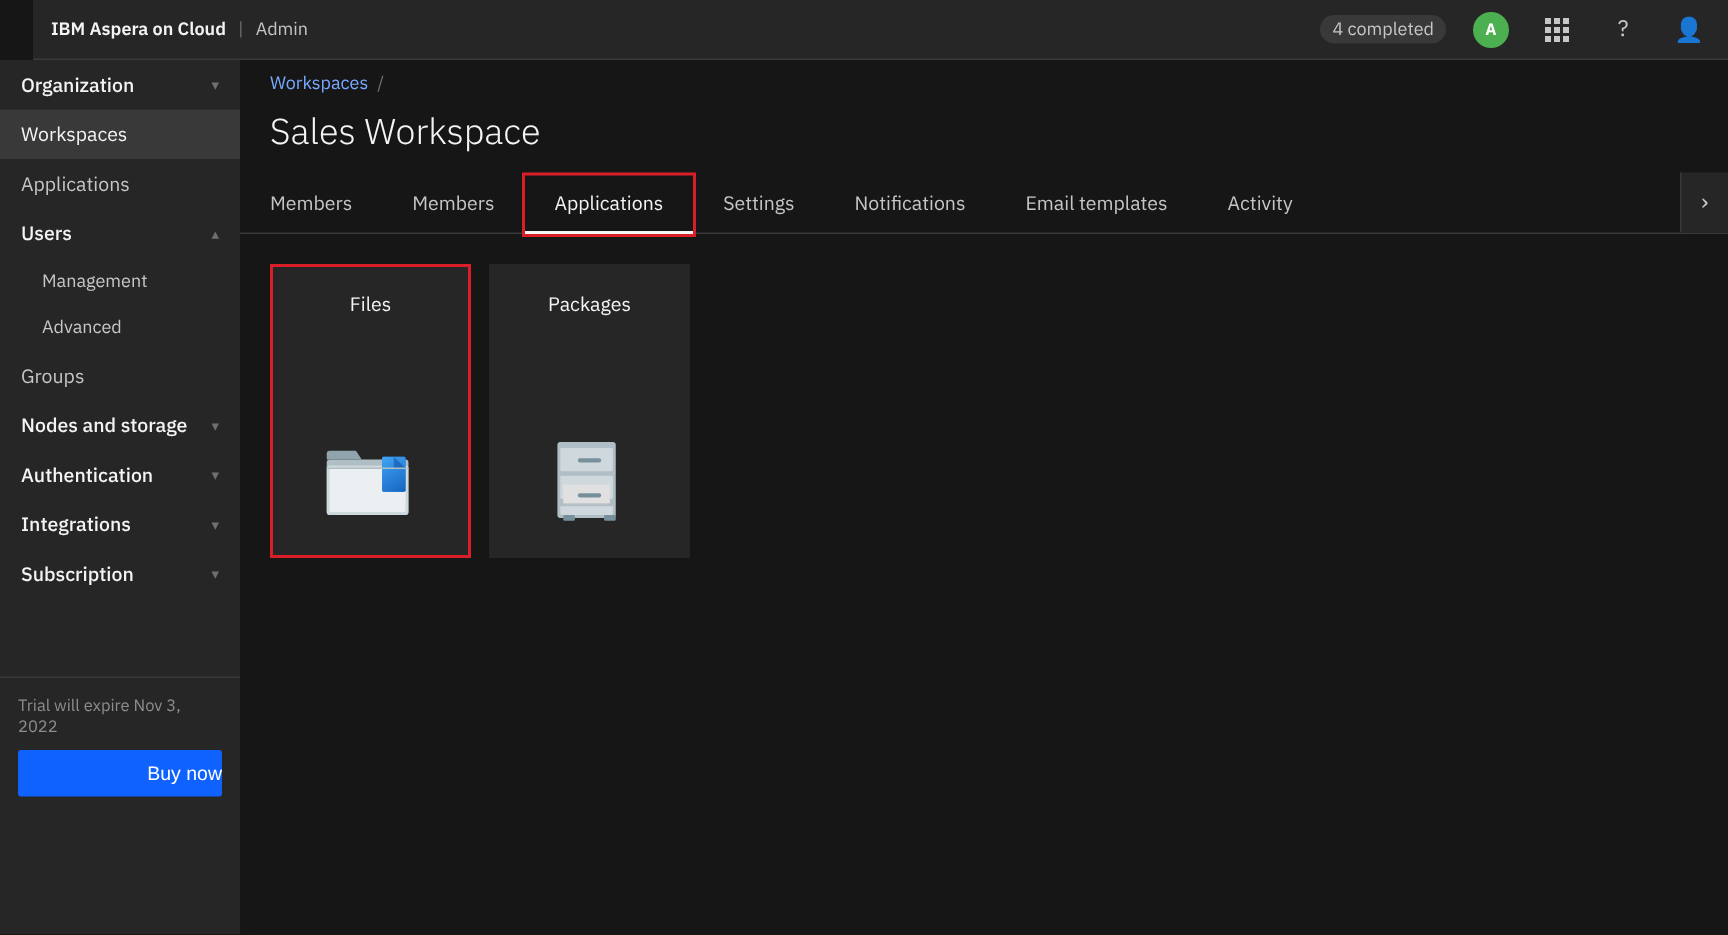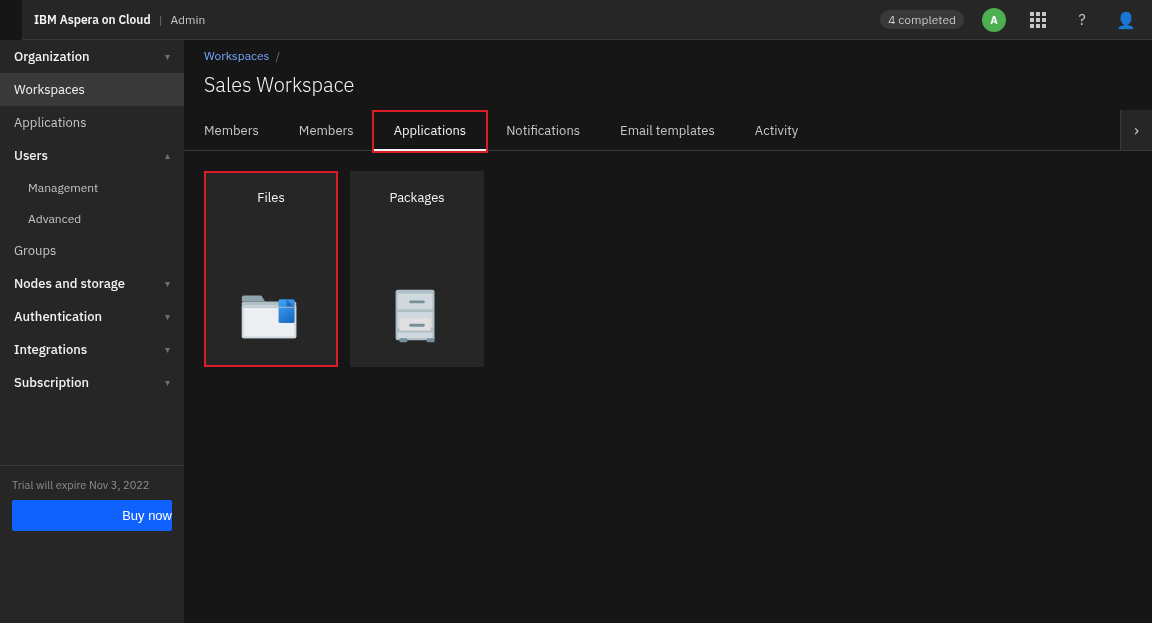--- a/index.html
+++ b/index.html
@@ -81,21 +81,21 @@
 
     
     .main-layout {
       display: flex;
       flex: 1;
       overflow: hidden;
     }
 
     
     .sidebar {
-      width: 184px;
+      width: 160px;
       background: #262626;
       flex-shrink: 0;
       display: flex;
       flex-direction: column;
       overflow-y: auto;
       padding-bottom: 80px;
     }
     .sidebar-item {
       display: flex;
       align-items: center;
@@ -162,21 +162,21 @@
       color: #78a9ff;
       cursor: pointer;
       text-decoration: none;
     }
     .breadcrumb-sep {
       color: #6f6f6f;
     }
 
     
     .page-title {
-      font-size: 20px;
+      font-size: 24px;
       font-weight: 300;
       color: #f4f4f4;
       padding: 4px 20px 12px 20px;
       flex-shrink: 0;
     }
 
     
     .tabs-bar {
       display: flex;
       align-items: center;
@@ -363,20 +363,23 @@
       <div class="tab">
         <span>Members</span>
       </div>
       <div class="tab">
         <span>Members</span>
       </div>
       <div class="tab active">
         <span>Applications</span>
       </div>
       <div class="tab">
+        <span>Settings</span>
+      </div>
+      <div class="tab">
         <span>Notifications</span>
       </div>
       <div class="tab">
         <span>Email templates</span>
       </div>
       <div class="tab">
         <span>Activity</span>
       </div>
       <div class="tab-chevron">
         <span>›</span>

